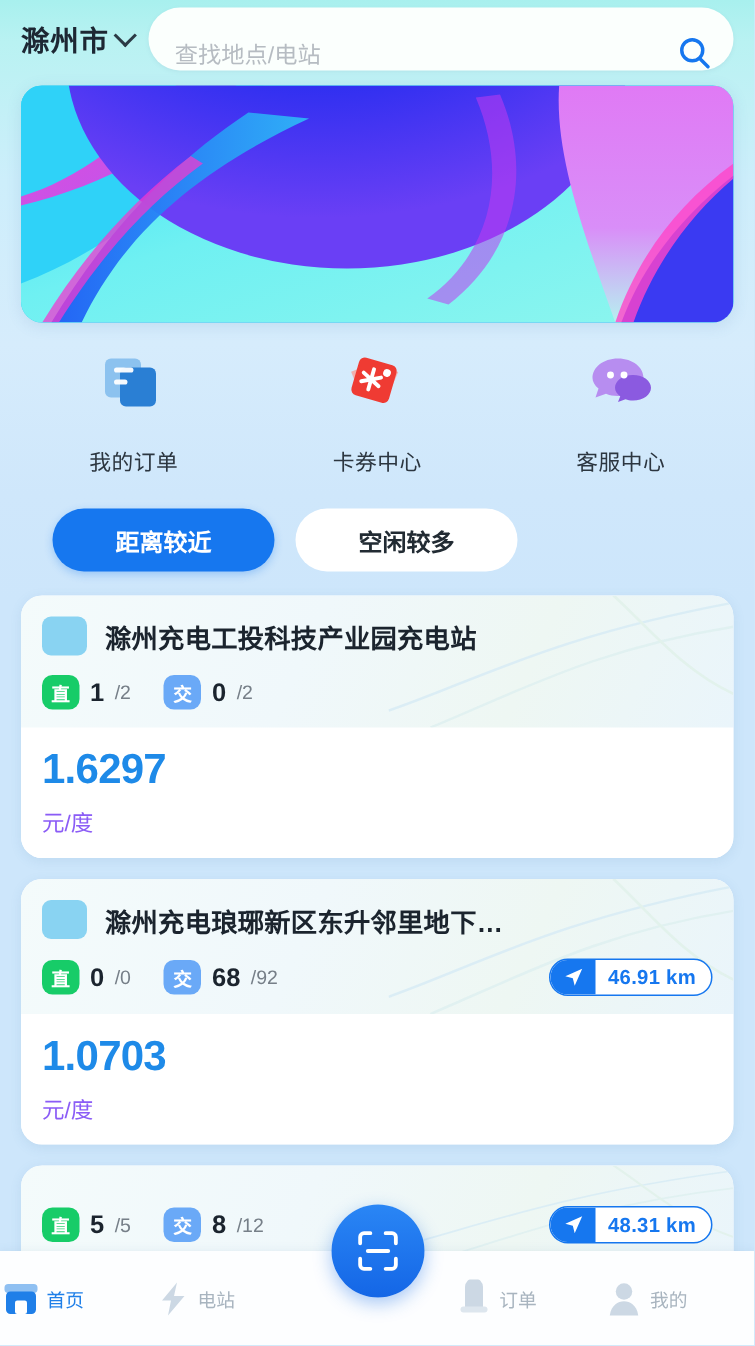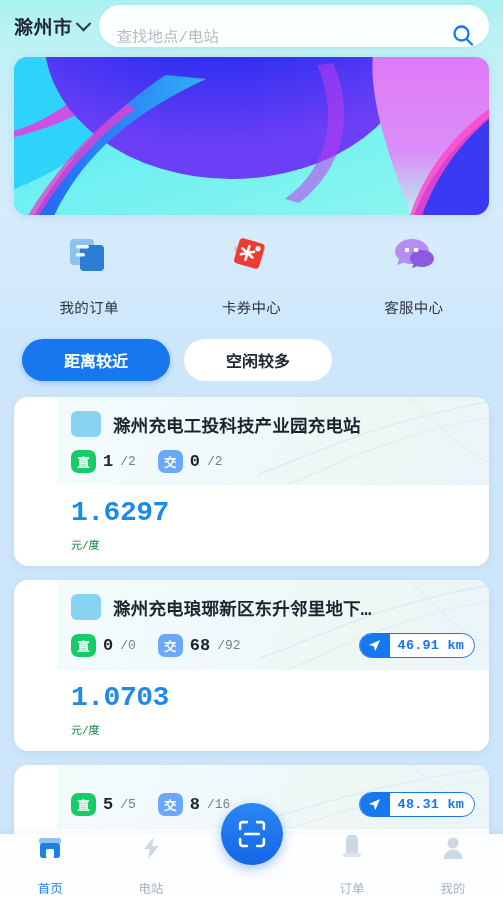--- a/index.html
+++ b/index.html
@@ -19,21 +19,20 @@
     overflow:hidden;
     background:
       linear-gradient(180deg,
         #a8f0ee 0px,
         #b9f2f2 28px,
         #cdeefb 120px,
         #d6ecfc 230px,
         #cfe7fb 330px,
         #cde6fb 400px,
         #cde6fb 897px);
-    font-family: Liberation Mono, monospace;
   }
 
   
   .header {
     position:relative;
     height:52px;
     display:flex; align-items:center;
     padding:0 14px;
     gap:10px;
   }
@@ -94,21 +93,21 @@
     display:flex; flex-direction:column;
     align-items:center; gap:19px;
     cursor:pointer;
   }
   .quick-ico { width:46px; height:44px; display:block; }
   .quick-label { font-size:14.5px; color:#2c3640; letter-spacing:.3px; }
 
   
   .filters {
     display:flex; gap:14px;
-    padding:16px 22px 10px;
+    padding:16px 35px 10px;
   }
   .chip {
     height:42px;
     min-width:148px;
     border-radius:21px;
     display:flex; align-items:center; justify-content:center;
     font-size:16px;
     cursor:pointer;
     border:none;
     font-family:inherit;
@@ -125,21 +124,20 @@
   .list {
     padding:6px 14px 0;
     display:flex; flex-direction:column; gap:14px;
   }
   .card {
     background:#fff;
     border-radius:14px;
     overflow:hidden;
     box-shadow:0 2px 8px rgba(80,130,175,.12);
     cursor:pointer;
-    padding-left:43px;
   }
   .card-top {
     position:relative;
     padding:14px 14px 12px;
     background:linear-gradient(115deg,#f4fbfb 0%,#f0f8fb 40%,#eef7f3 70%,#eaf5fb 100%);
     overflow:hidden;
   }
   .card-top .swirl {
     position:absolute; right:0; top:0; width:230px; height:100%;
     pointer-events:none; opacity:.85;
@@ -201,36 +199,36 @@
   .card-bottom {
     padding:12px 14px 14px;
     display:flex; align-items:baseline; gap:8px;
     background:#fff;
     flex-direction:column;
   }
   .price {
     font-size:28px; font-weight:bold; color:#1e8ae8;
     letter-spacing:-.5px;
   }
-  .price-unit { font-size:11px; color:#15803d; }
+  .price-unit { font-size:15px; color:#8b5cf6; }
 
   
   .tabbar {
     position:absolute; left:0; right:0; bottom:0;
     height:63px;
     background:#fdfeff;
     display:flex;
     box-shadow:0 -1px 6px rgba(90,130,170,.10);
     z-index:20;
   }
   .tab {
     flex:1 1 0;
-    display:flex; flex-direction:column;
-    align-items:center; justify-content:center;
-    gap:17px;
+    display:flex; flex-direction:row;
+    align-items:center; 
+    gap:3px;
     cursor:pointer;
   }
   .tab.spacer { pointer-events:none; }
   .tab-ico { width:28px; height:26px; display:block; }
   .tab-label { font-size:12.5px; color:#a8b4bf; }
   .tab.active .tab-label { color:#1f7fe8; }
   .fab {
     position:absolute;
     left:50%; transform:translateX(-50%);
     bottom:32px;
@@ -436,21 +434,21 @@
         </svg>
         <div class="card-meta">
           <div class="plug">
             <span class="plug-badge dc">直</span>
             <span class="plug-free">5</span>
             <span class="plug-total">/5</span>
           </div>
           <div class="plug">
             <span class="plug-badge ac">交</span>
             <span class="plug-free">8</span>
-            <span class="plug-total">/16</span>
+            <span class="plug-total">/12</span>
           </div>
           <div class="dist-pill">
             <span class="dist-arrow">
               <svg viewBox="0 0 24 24" width="15" height="15">
                   <path d="M21 3 L3 11 L11 13 L13 21 Z" fill="#fff"></path>
                 </svg>
             </span>
             <span class="dist-text">48.31 km</span>
           </div>
         </div>

